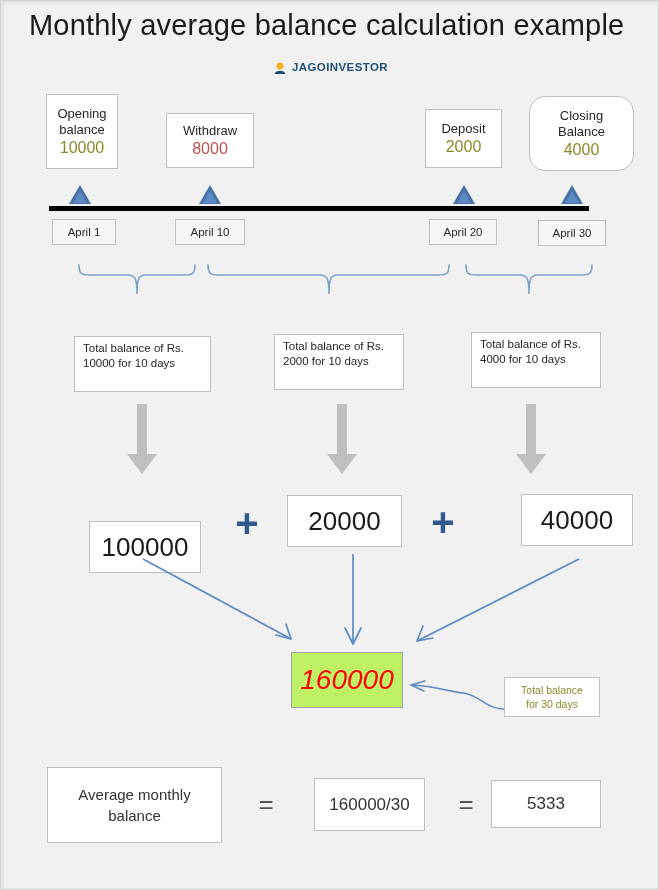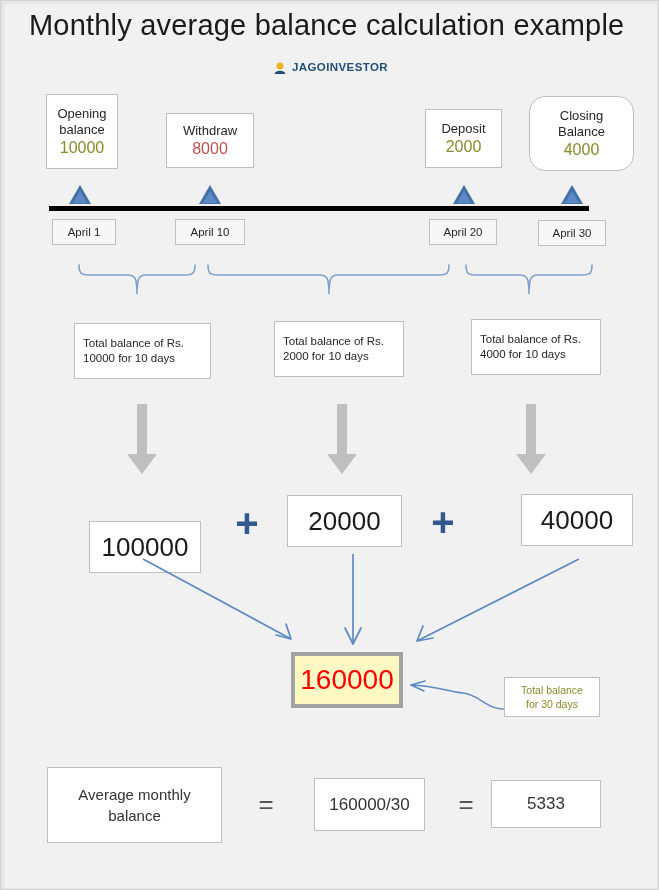--- a/index.html
+++ b/index.html
@@ -117,25 +117,26 @@
 
   
   .brace svg { display: block; }
 
   
   .tb-box {
     background: #ffffff;
     border: 1px solid #bfbfbf;
     box-sizing: border-box;
     display: flex;
-    align-items: center;
+    align-items: flex-start;
     padding: 4px 8px;
     font-size: 11.5px;
     line-height: 15px;
     color: #262626;
+    margin-top: 13px;
   }
 
   
   .gray-arrow svg { display: block; }
 
   
   .prod-box {
     background: #ffffff;
     border: 1px solid #bfbfbf;
     box-sizing: border-box;
@@ -150,28 +151,29 @@
     font-size: 40px;
     font-weight: bold;
     line-height: 1;
     display: flex;
     align-items: center;
     justify-content: center;
   }
 
   
   .sum-box {
-    background: #fef9c3;
-    border: 4px solid #a3a3a3;
+    background: #bef264;
+    border: 1px solid #a3a3a3;
     box-sizing: border-box;
     display: flex;
     align-items: center;
     justify-content: center;
     font-size: 28px;
     color: #ff0000;
+    font-style: italic;
   }
   .note-box {
     background: #ffffff;
     border: 1px solid #bfbfbf;
     box-sizing: border-box;
     display: flex;
     flex-direction: column;
     align-items: center;
     justify-content: center;
     font-size: 10.5px;

